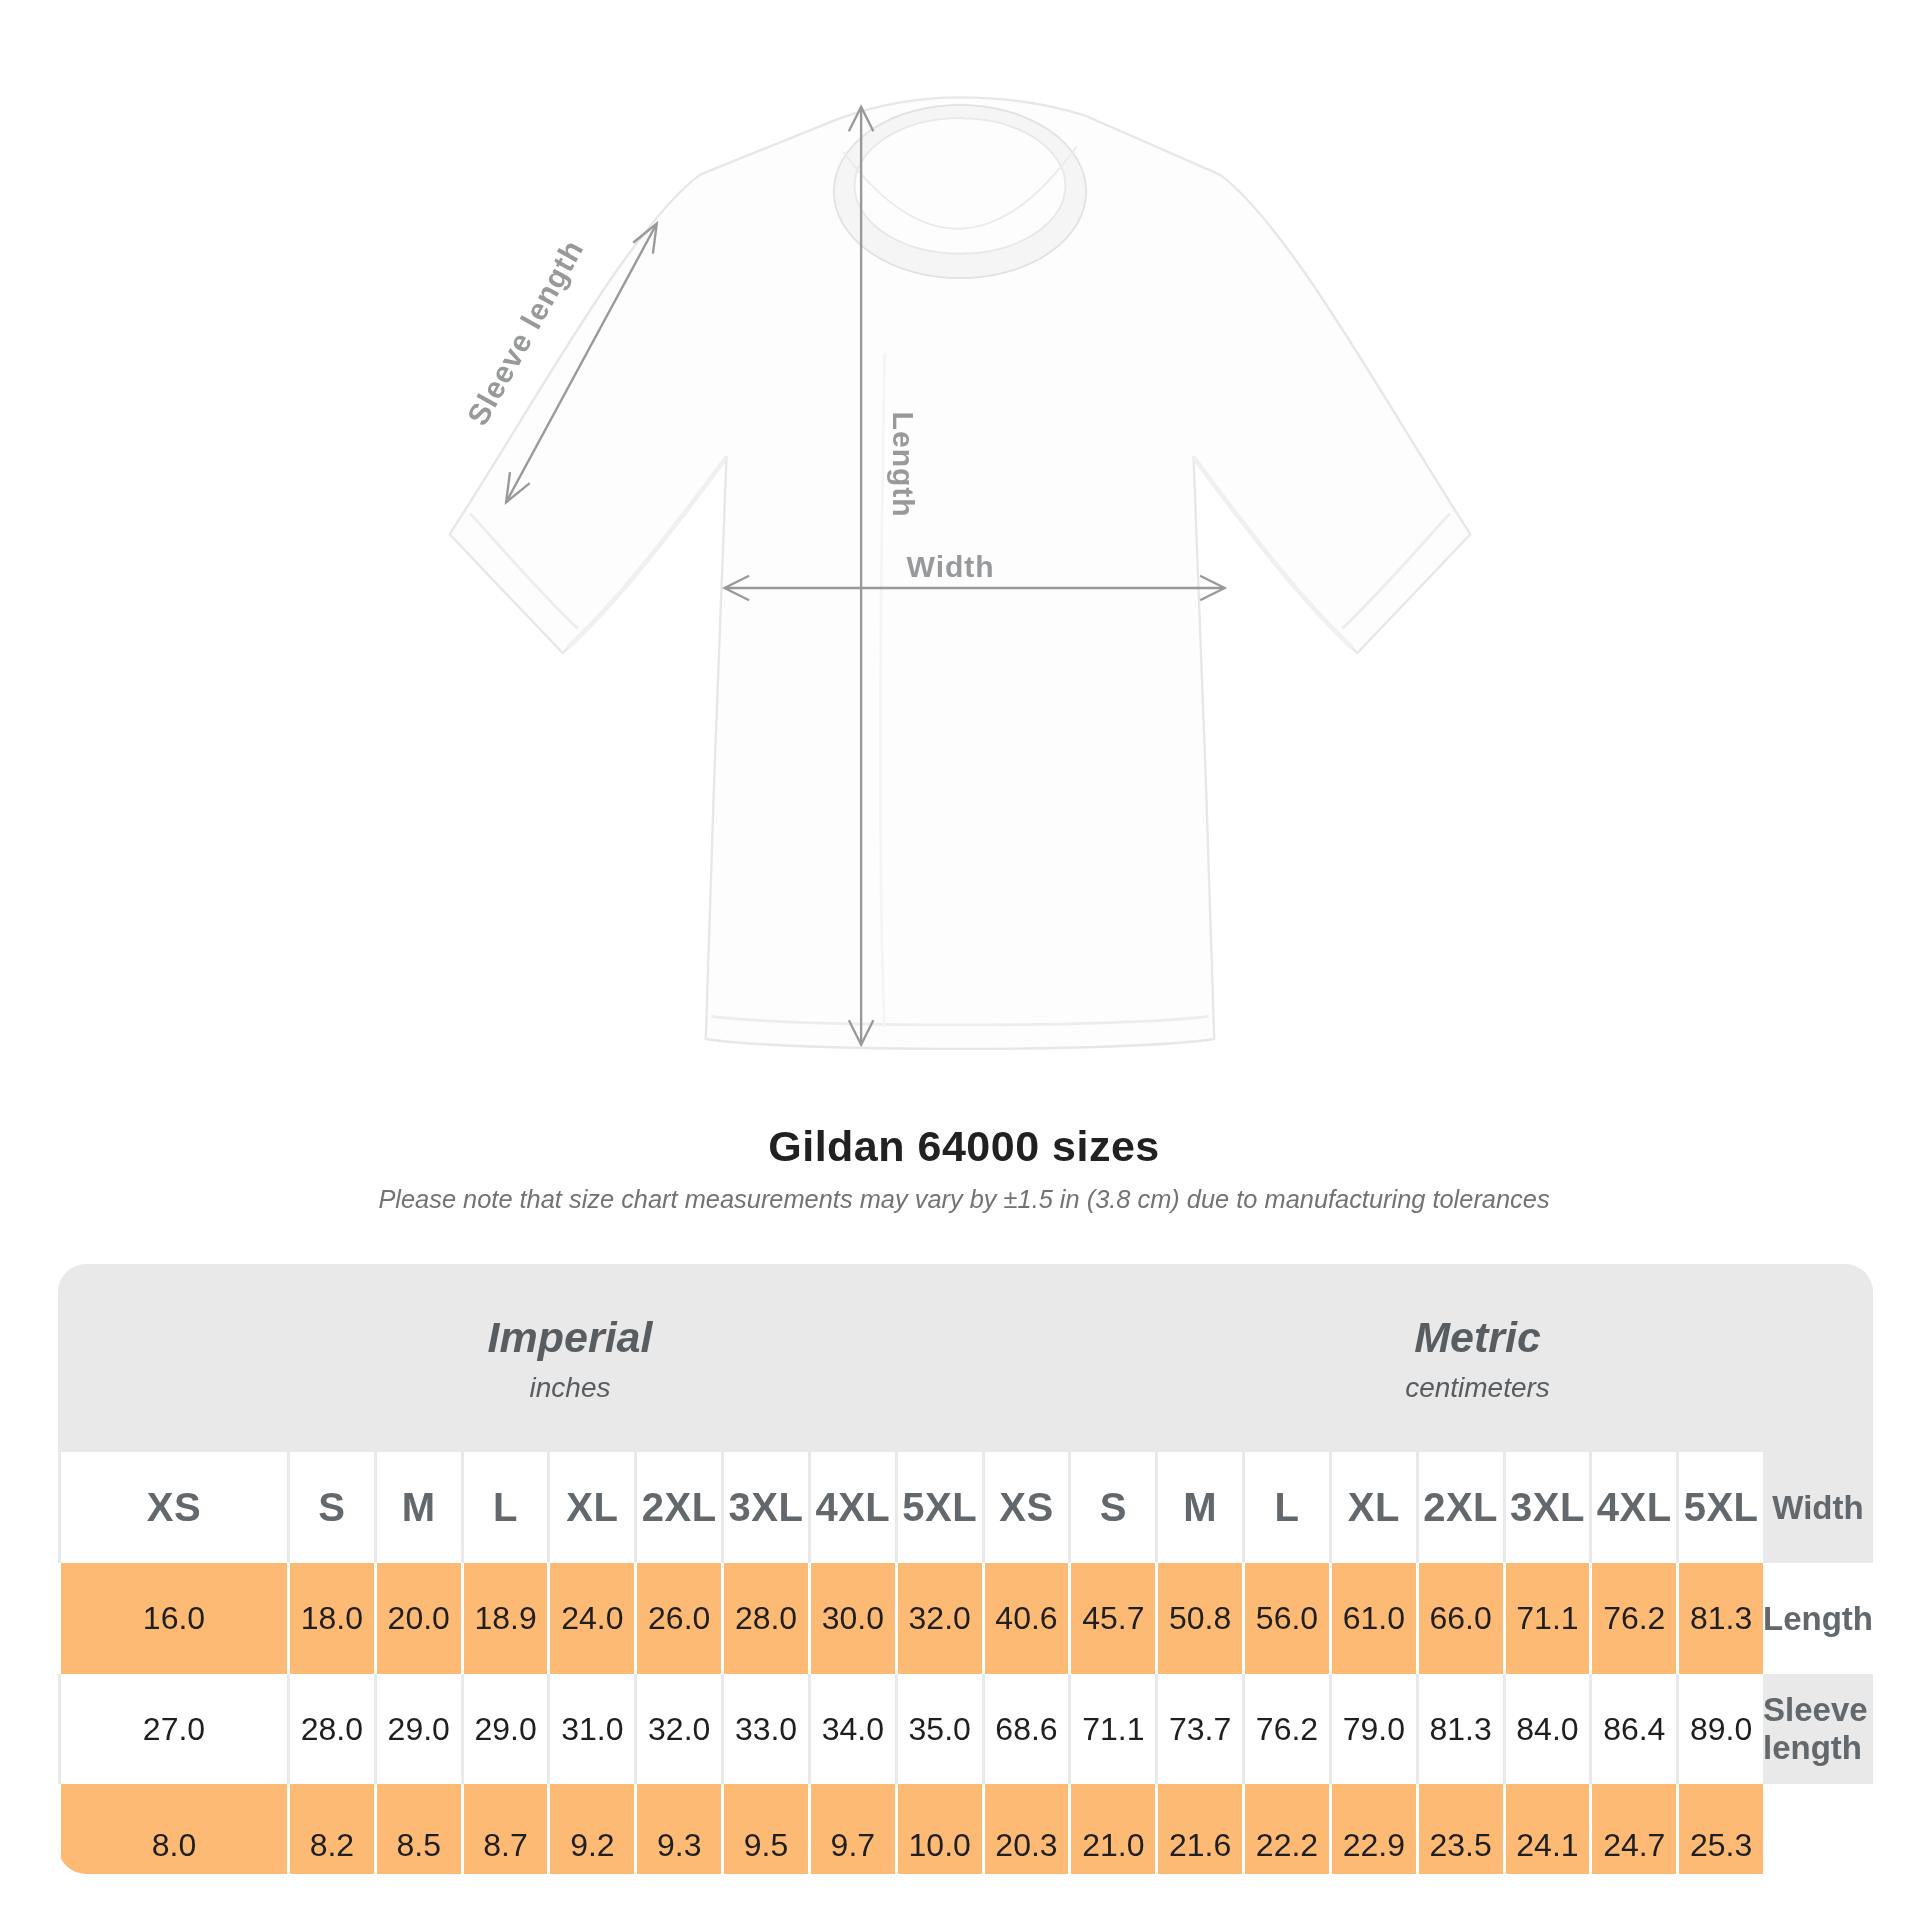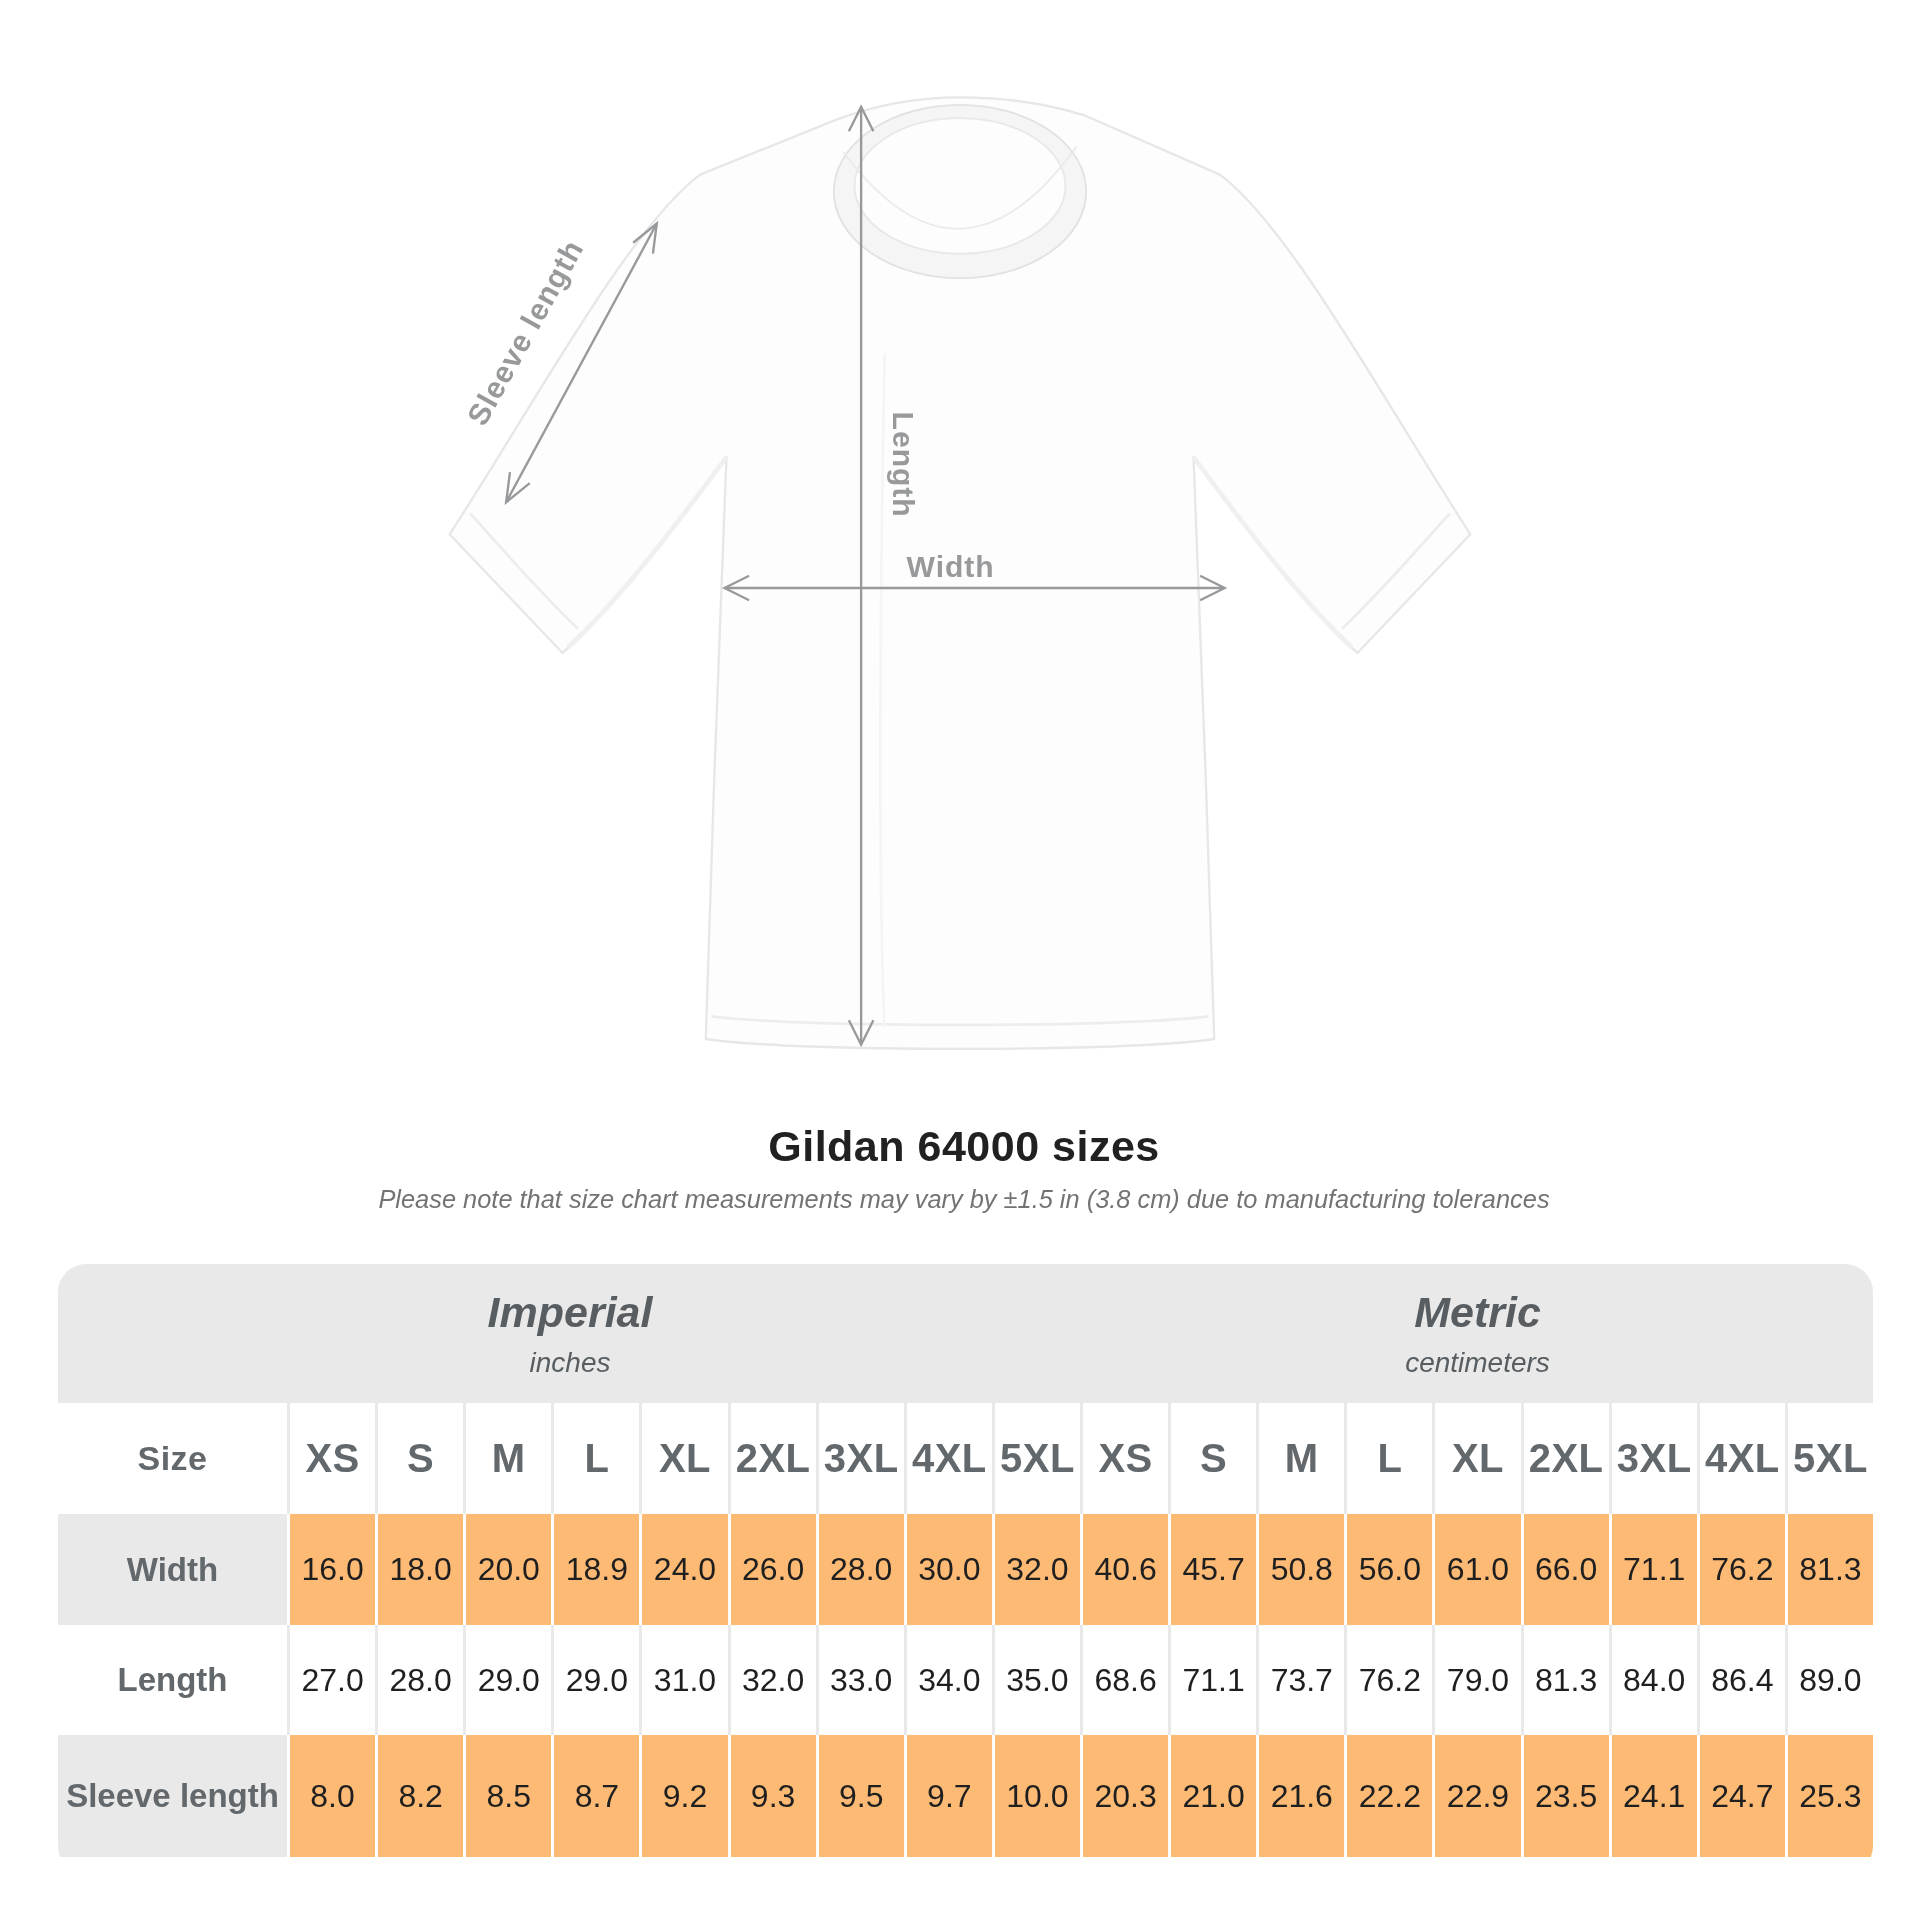--- a/index.html
+++ b/index.html
@@ -18,21 +18,21 @@
   }
   .page-subtitle{
     position:absolute;top:1185px;left:0;width:100%;text-align:center;
     font-size:25.4px;font-style:italic;color:#737373;
   }
   
   .size-table{
     position:absolute;left:58px;top:1264px;width:1815px;height:610px;
     border-radius:28px;overflow:hidden;
   }
-  .band{height:139px;background:#e9e9e9;display:flex;}
+  .band{height:188px;background:#e9e9e9;display:flex;}
   .sec{display:flex;flex-direction:column;align-items:center;justify-content:center;}
   .sec-imperial{width:1024px;}
   .sec-metric{flex:1;}
   .sec-title{font-size:43px;font-weight:bold;font-style:italic;color:#575d61;}
   .sec-sub{font-size:28px;font-style:italic;color:#575d61;margin-top:10px;}
   #size-grid{
     display:grid;
     grid-template-columns:229px repeat(18, 1fr);
     grid-template-rows:111px 111px 110px 122px;
   }
@@ -113,21 +113,20 @@
       <div class="sec sec-imperial">
         <div class="sec-title">Imperial</div>
         <div class="sec-sub">inches</div>
       </div>
       <div class="sec sec-metric">
         <div class="sec-title">Metric</div>
         <div class="sec-sub">centimeters</div>
       </div>
     </div>
     <div id="size-grid">
-        <div class="cell hdr lblcol">Size</div>
         <div class="cell hdr">XS</div>
         <div class="cell hdr">S</div>
         <div class="cell hdr">M</div>
         <div class="cell hdr">L</div>
         <div class="cell hdr">XL</div>
         <div class="cell hdr">2XL</div>
         <div class="cell hdr">3XL</div>
         <div class="cell hdr">4XL</div>
         <div class="cell hdr">5XL</div>
         <div class="cell hdr">XS</div>

